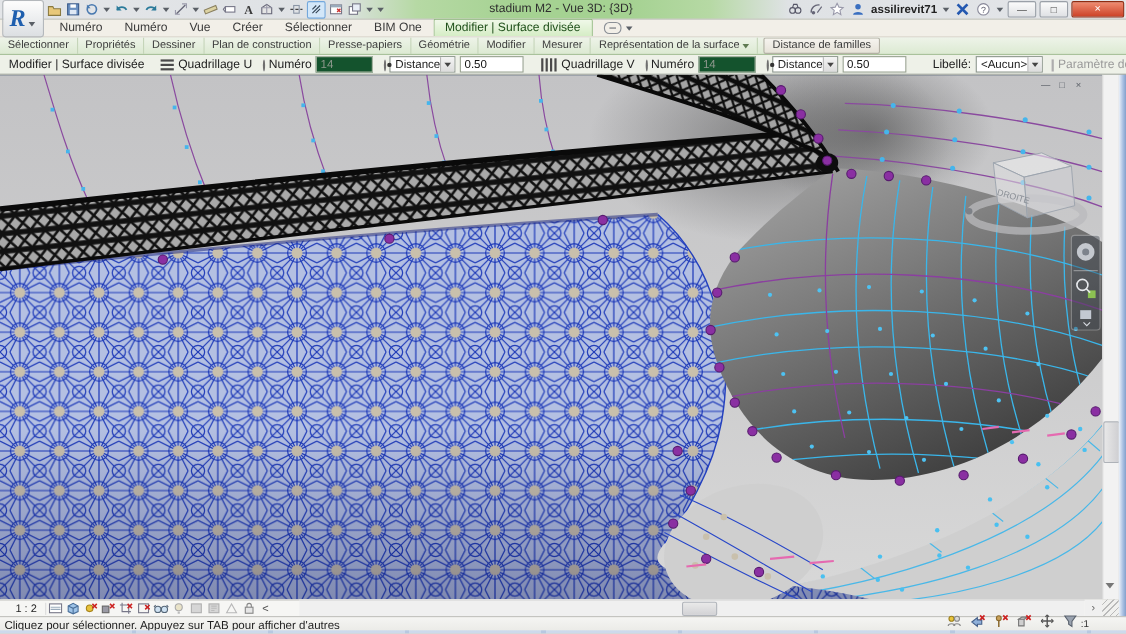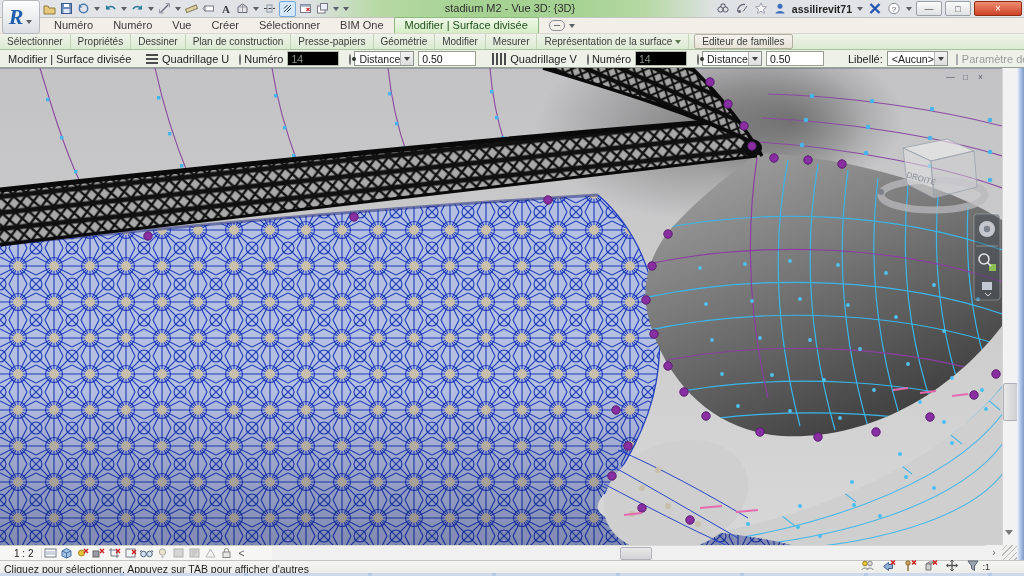--- a/index.html
+++ b/index.html
@@ -49,21 +49,21 @@
   .panel.button{background:linear-gradient(#f6f4ef,#e6e2d8);border:1px solid #b3b0a4;margin-left:5px;border-radius:2px;line-height:13px;}
   
   #options{top:50px;height:18px;background:#eef1e8;border-bottom:1px solid #98a096;
     display:flex;align-items:center;font-size:11px;color:#222;white-space:nowrap;overflow:hidden;}
   #options .mode{width:130px;padding-left:8px;box-sizing:border-box;}
   .vsep{width:1px;height:14px;background:#c3c8ba;margin:0 5px;}
   .oi{margin:0 4px;}
   .radio{width:9px;height:9px;border:1px solid #6f6f6f;border-radius:50%;background:#fff;display:inline-block;margin:0 3px 0 6px;position:relative;top:1px;}
   .radio.on::after{content:"";position:absolute;left:2px;top:2px;width:4px;height:4px;border-radius:50%;background:#333;}
   .tin{height:13px;border:1px solid #97a18f;font-size:10.5px;padding:0 3px;font-family:"Liberation Sans",sans-serif;}
-  .tin.dis{background:#000000;color:#8d978c;border-color:#b2bcaa;width:44px;}
+  .tin.dis{background:#14532d;color:#8d978c;border-color:#b2bcaa;width:44px;}
   .tin.en{background:#fff;color:#111;width:50px;}
   .combo{height:13px;background:#fff;border:1px solid #8a948a;display:inline-flex;align-items:center;font-size:10.5px;padding-left:4px;}
   .combo .arrow{width:12px;height:100%;margin-left:auto;background:linear-gradient(#f4f4f4,#ddd);border-left:1px solid #b5b5b5;display:flex;align-items:center;justify-content:center;}
   .combo .arrow i{width:0;height:0;border-left:3px solid transparent;border-right:3px solid transparent;border-top:4px solid #444;display:block;}
   .chk{width:9px;height:9px;border:1px solid #adadad;background:#ededec;display:inline-block;margin:0 4px 0 8px;position:relative;top:1px;}
   .dislab{color:#9a9a9a;}
   .glyph-u{display:inline-flex;flex-direction:column;gap:2px;margin-left:6px;}
   .glyph-u i{width:12px;height:0;border-top:2px solid #4a4a4a;display:block;}
   .glyph-v{display:inline-flex;gap:2px;margin-left:2px;}
   .glyph-v i{width:0;height:12px;border-left:2px solid #4a4a4a;display:block;}
@@ -280,21 +280,21 @@
       <span>Modifier</span>
     </span>
   <span class="panel">
       <span>Mesurer</span>
     </span>
   <span class="panel">
       <span>Représentation de la surface</span>
       <span class="dd"></span>
     </span>
   <span class="panel button">
-      <span>Editeur de familles</span>
+      <span>Distance de familles</span>
     </span>
 </div>
 
 <div class="row" id="options">
   <span class="mode">Modifier | Surface divisée</span>
   <span class="vsep"></span>
   <span class="glyph-u">
       <i></i>
       <i></i>
       <i></i>

